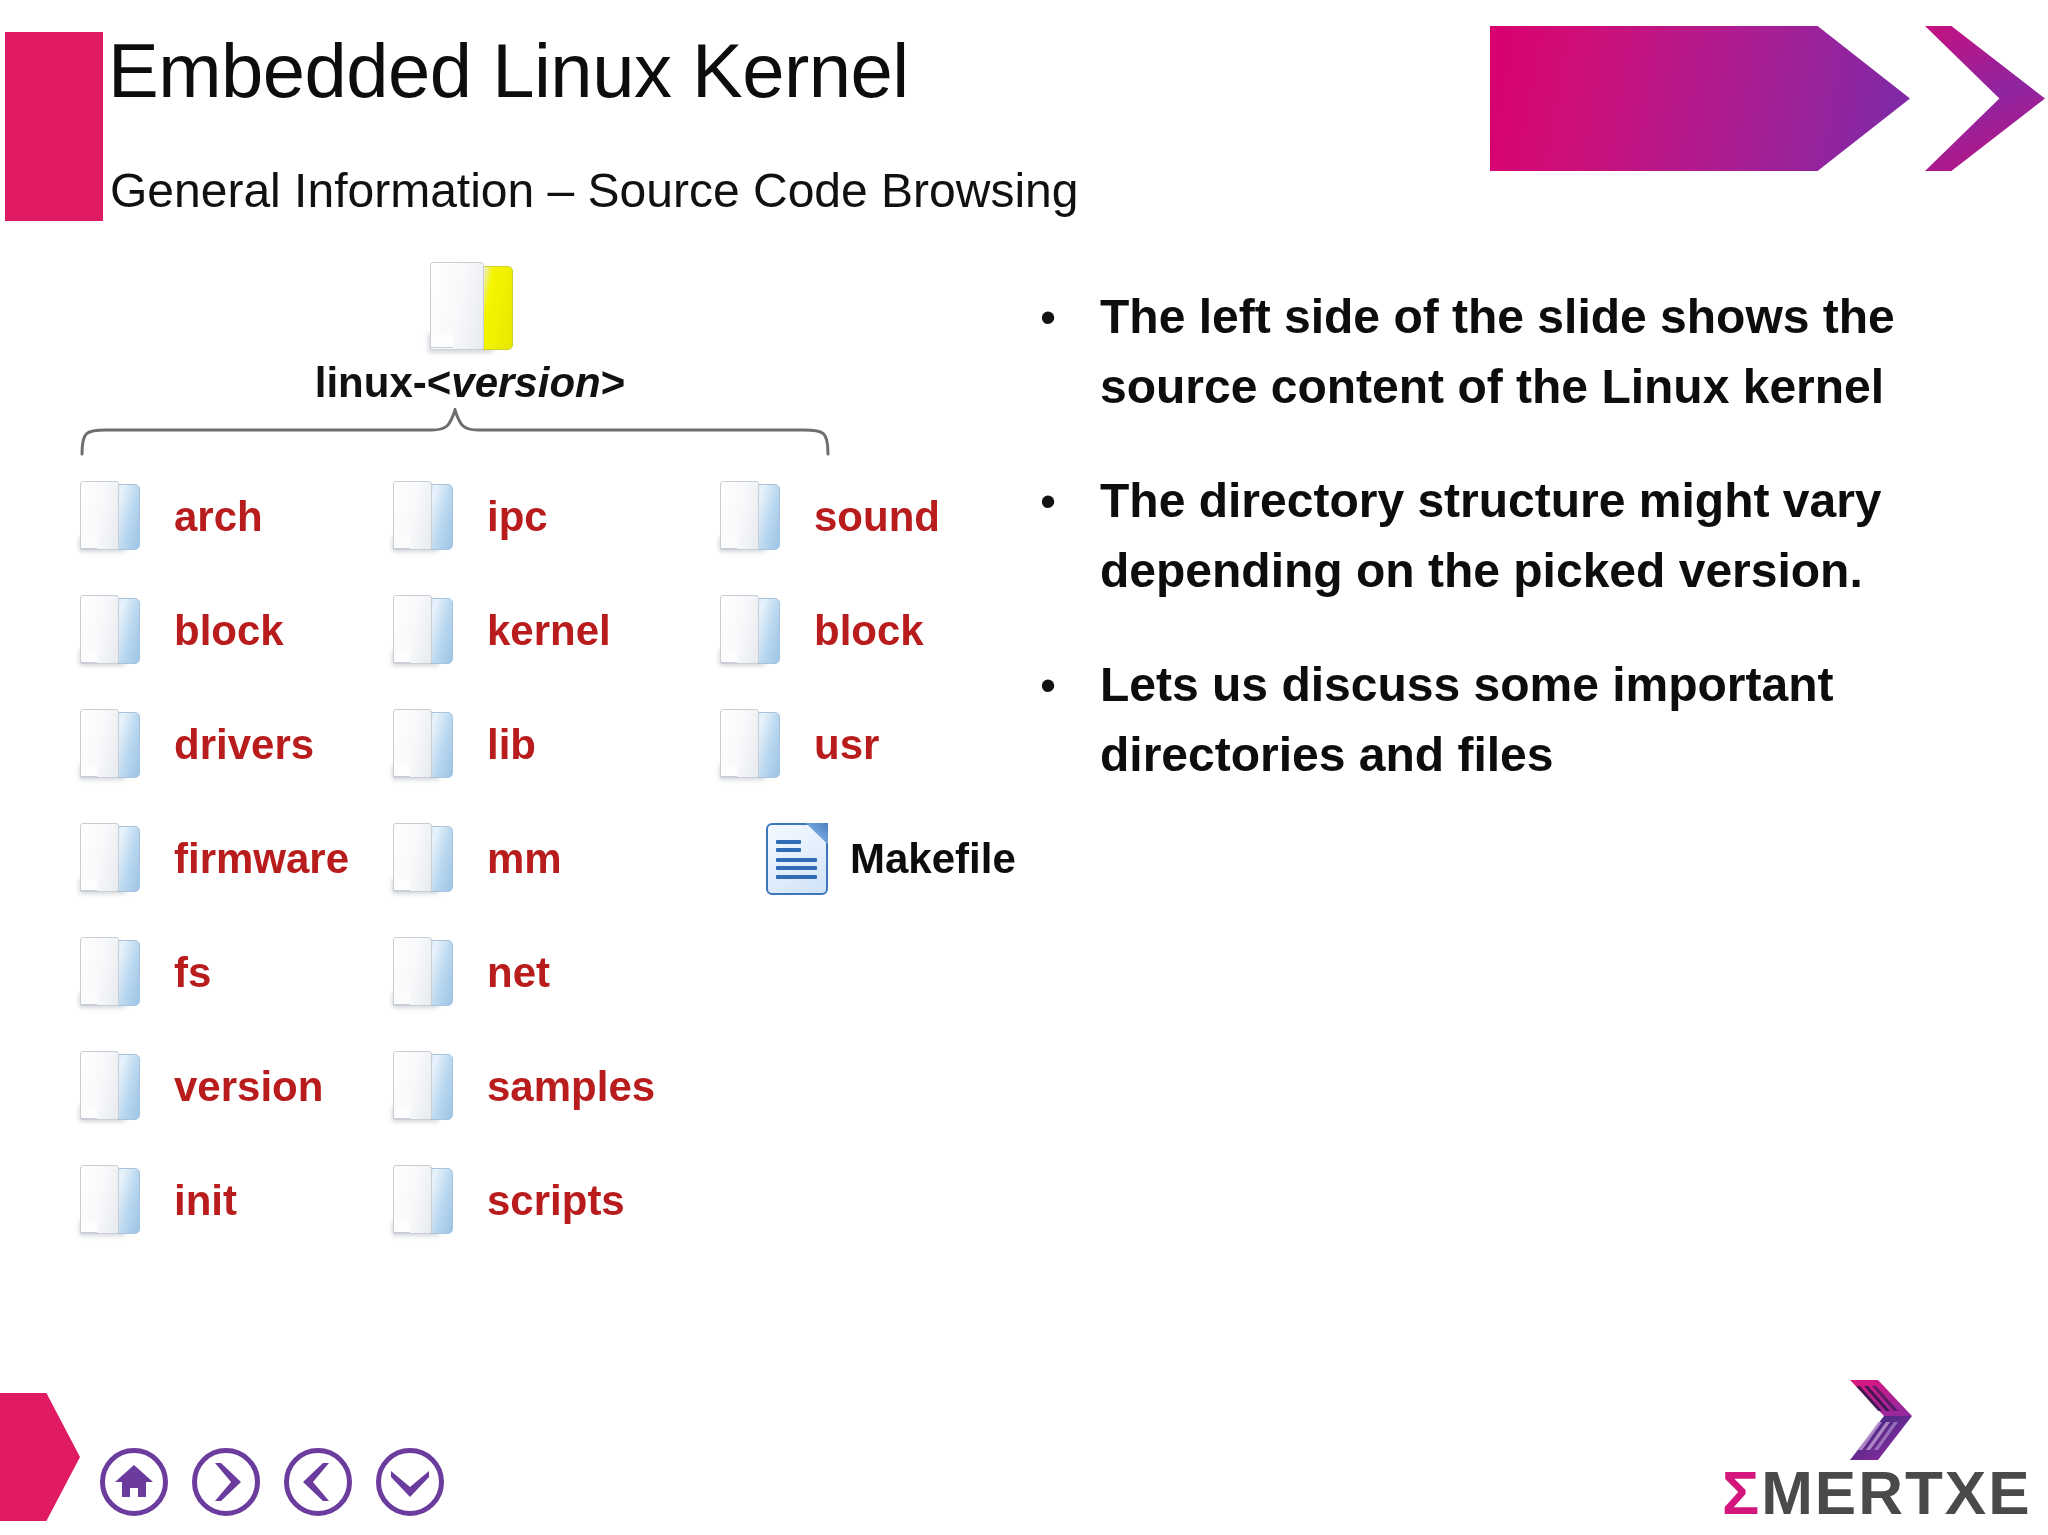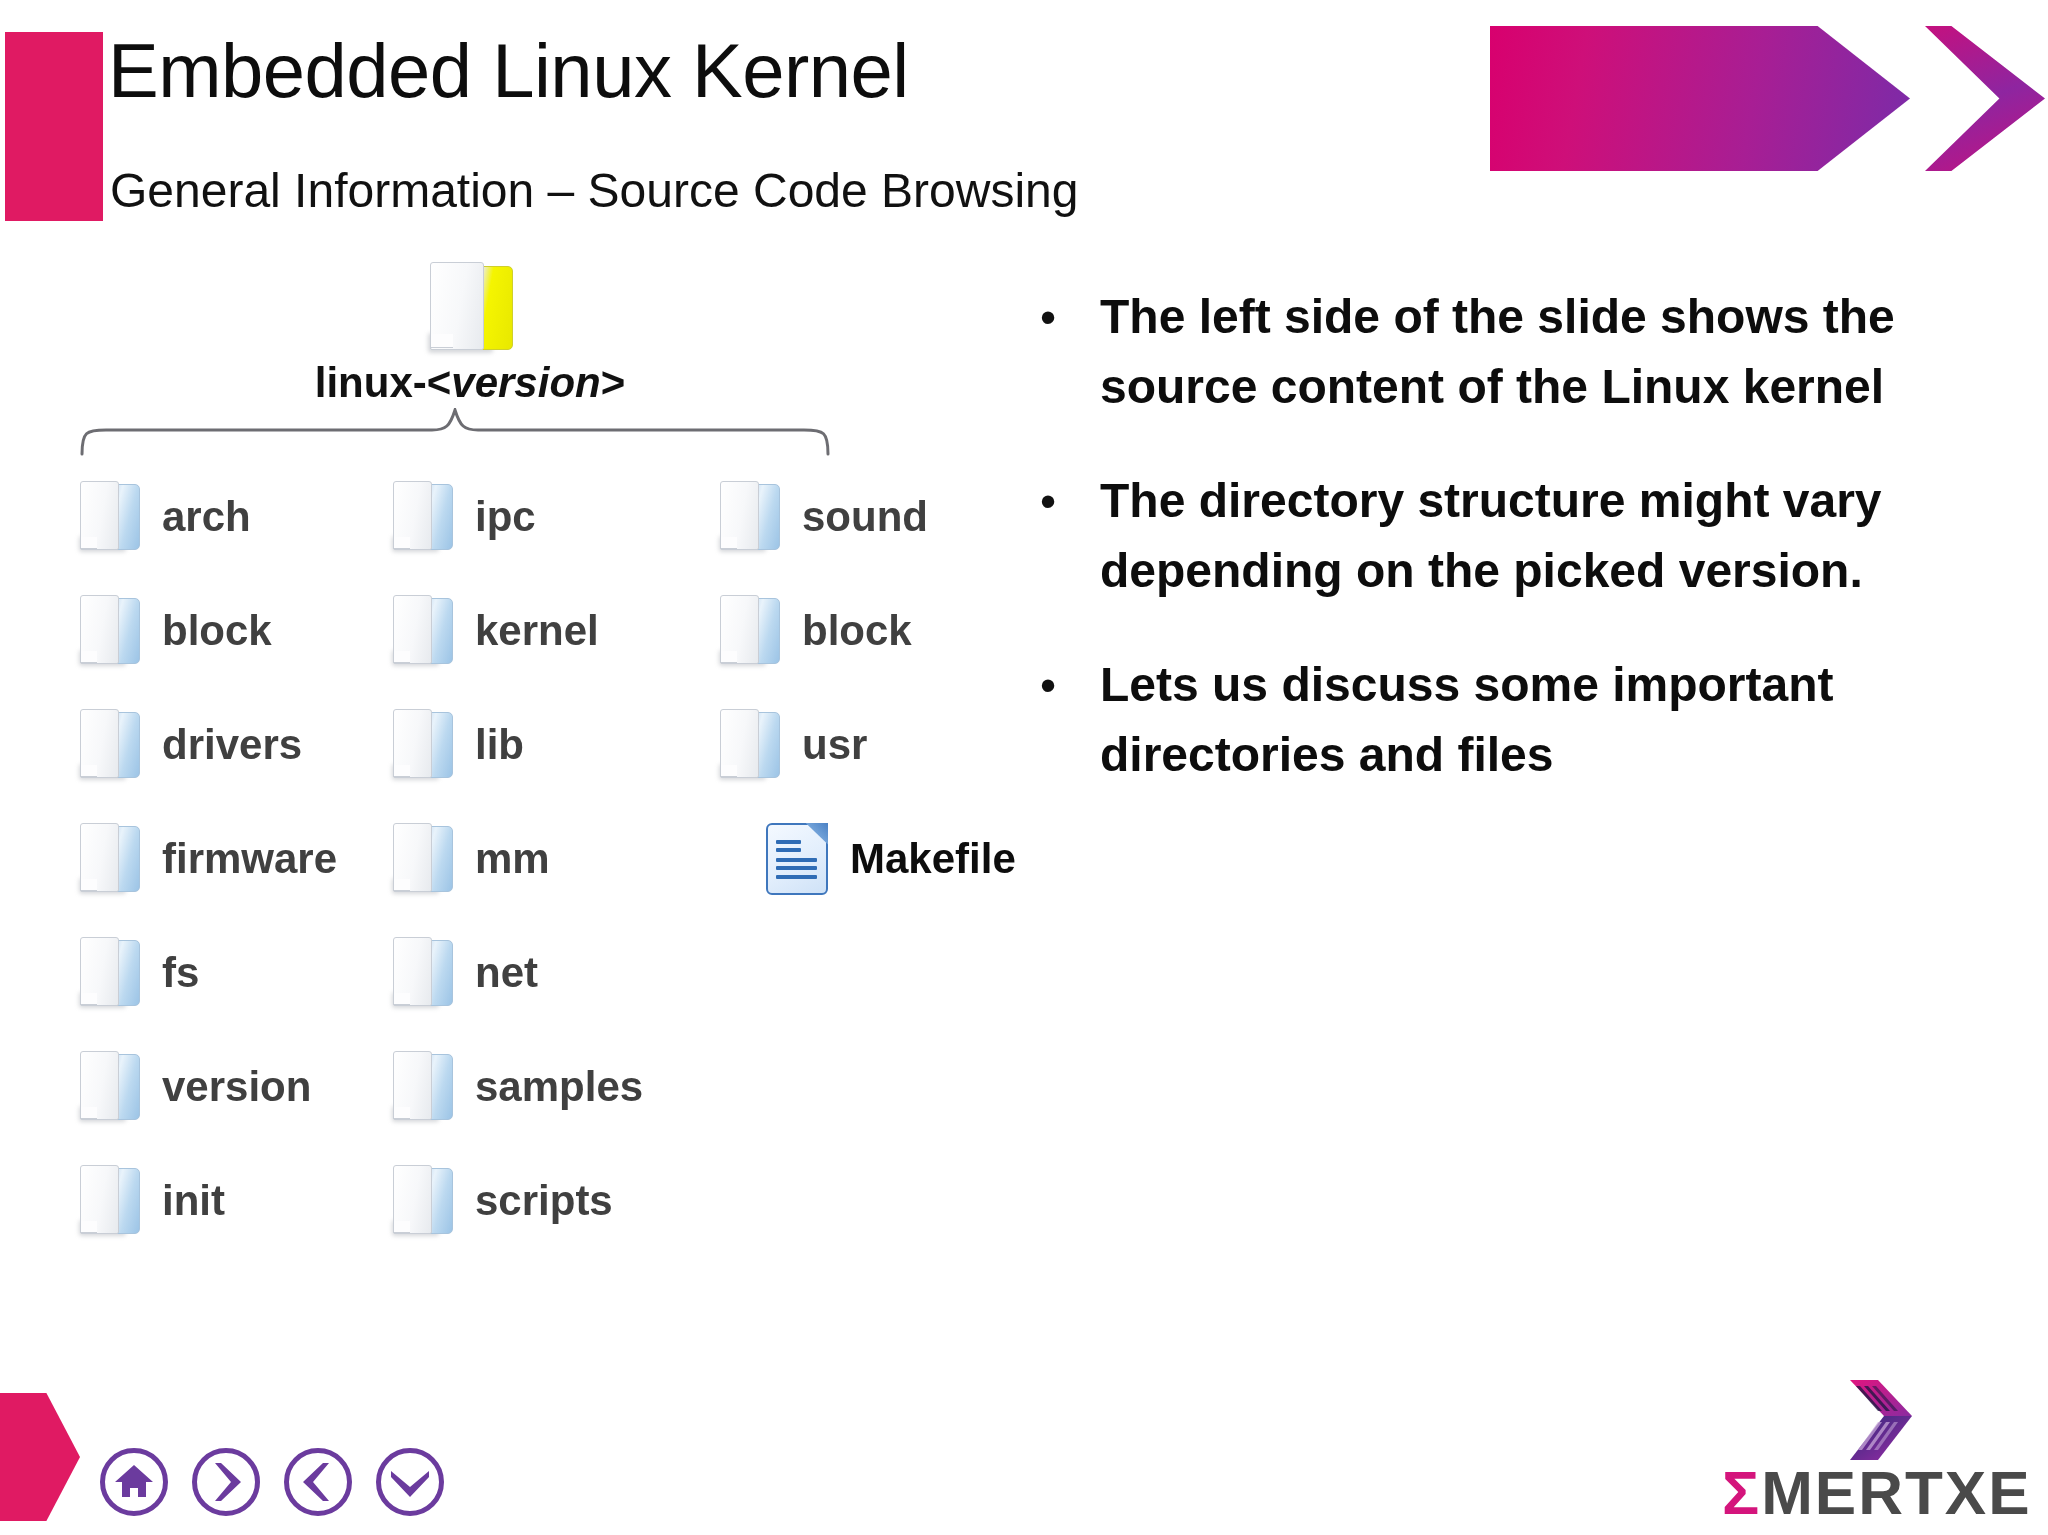--- a/index.html
+++ b/index.html
@@ -178,24 +178,24 @@
     width: 62px;
     height: 72px;
     flex: 0 0 auto;
   }
   .folder-row .folder-icon .fback {
     background: linear-gradient(105deg, #cfe4f6 0%, #e9f3fb 18%, #bcd9f0 55%, #9cc4e6 100%);
     border: 1px solid #a8c4dd;
     box-sizing: border-box;
   }
   .folder-row .folder-name {
-    margin-left: 22px;
+    margin-left: 34px;
     font-size: 42px;
     line-height: 48px;
-    color: #404040;
+    color: #b91c1c;
     font-weight: 700;
     white-space: nowrap;
   }
 
   
   .file-row {
     height: 114px;
     display: flex;
     align-items: center;
     padding-left: 48px;

